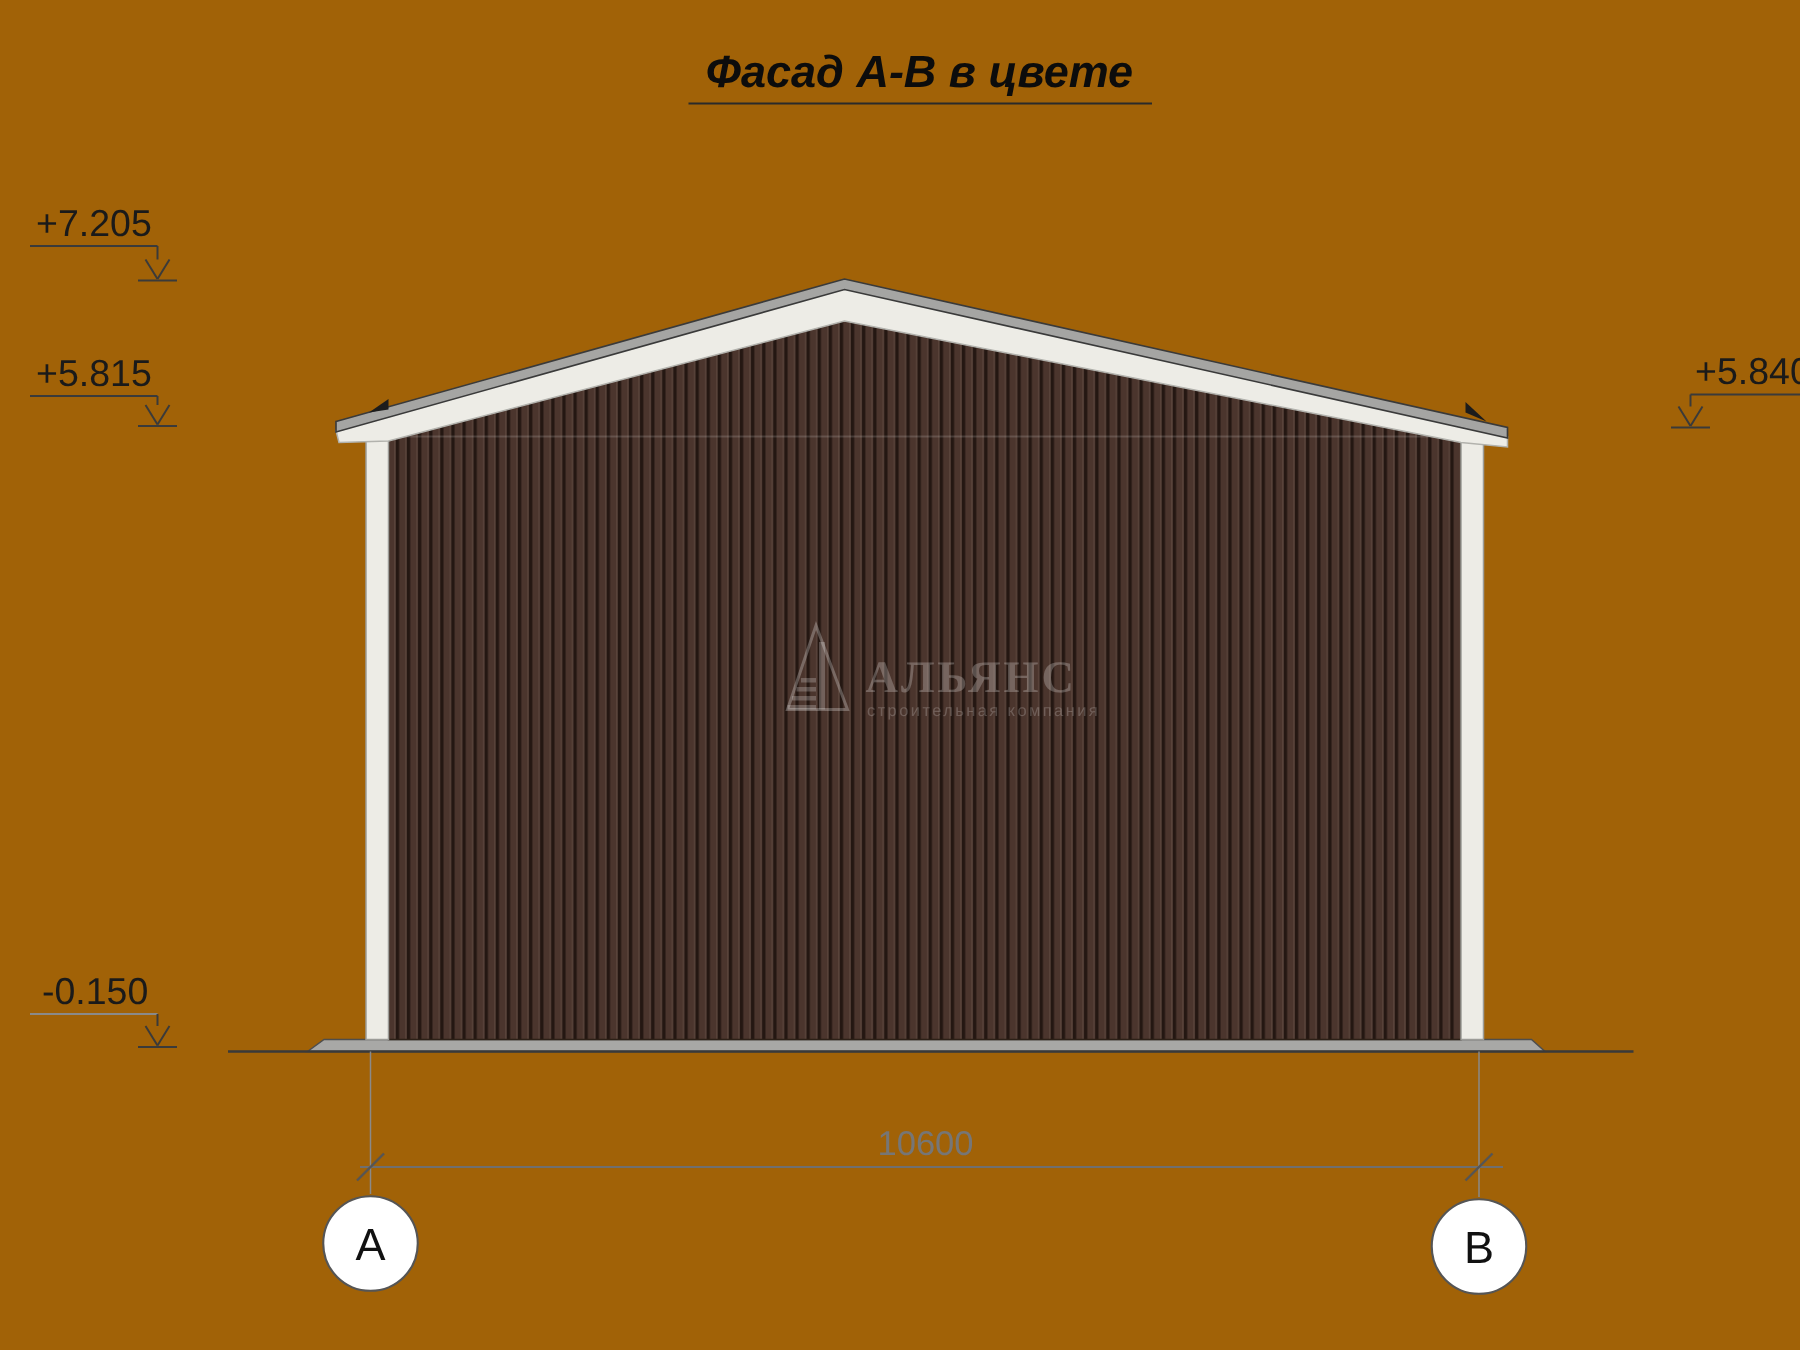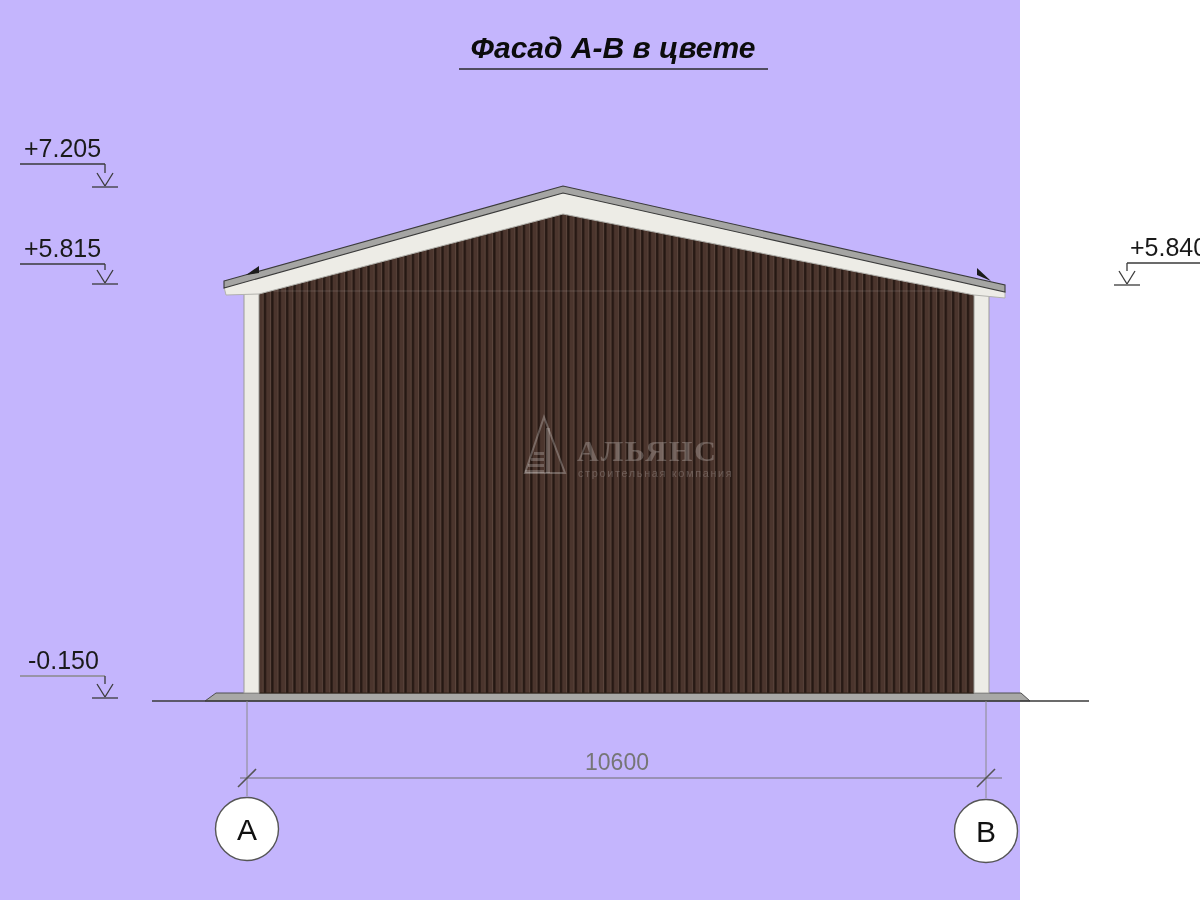--- a/index.html
+++ b/index.html
@@ -6,23 +6,23 @@
     margin: 0;
     padding: 0;
     background: #ffffff;
     width: 1200px;
     height: 900px;
     overflow: hidden;
     font-family: "Liberation Sans", sans-serif;
   }
   #stage {
     position: relative;
-    width: 1020px;
+    width: 1200px;
     height: 900px;
-    background: #c4b5fd;
+    background: #a16207;
   }
   svg { display: block; }
   text { user-select: none; }
   .lbl-elev {
     font-size: 25px;
     fill: #1a1a1a;
     font-family: "Liberation Sans", sans-serif;
   }
   .lbl-title {
     font-size: 30px;

